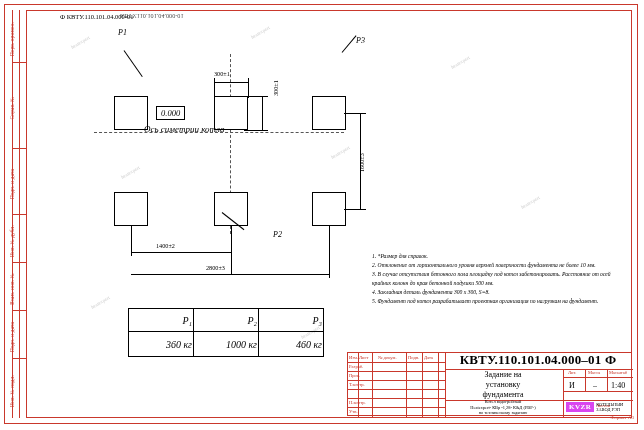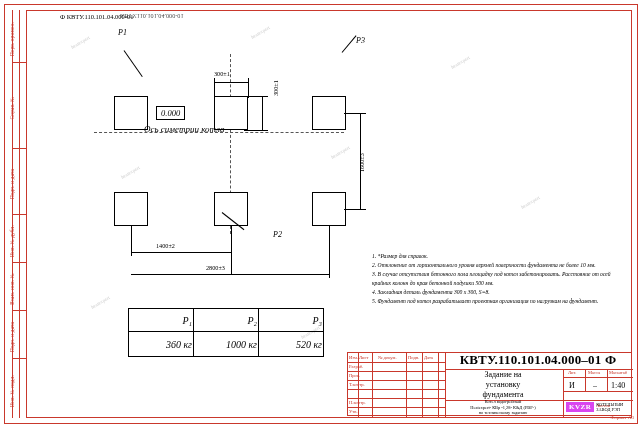--- a/index.html
+++ b/index.html
@@ -175,21 +175,21 @@
   <table class="ptable">
     <tbody>
         <tr>
       <td class="hdr">Р₁</td>
       <td class="hdr">Р₂</td>
       <td class="hdr">Р₃</td>
     </tr>
     <tr>
       <td>360 кг</td>
       <td>1000 кг</td>
-      <td>520 кг</td>
+      <td>460 кг</td>
     </tr>
   </tbody>
     </table>
 
   <div class="notes">
     <div>1. *Размер для справок.</div>
     <div>2. Отклонение от горизонтального уровня верхней поверхности фундамента не более 10 мм.</div>
     <div>3. В случае отсутствия бетонного пола площадку под котел забетонировать. Расстояние от осей крайних колонн до края бетонной подушки 500 мм.</div>
     <div>4. Закладная деталь фундамента  300 x 300, S=8.</div>
     <div>5. Фундамент под котел разрабатывает проектная организация по нагрузкам на фундамент.</div>

